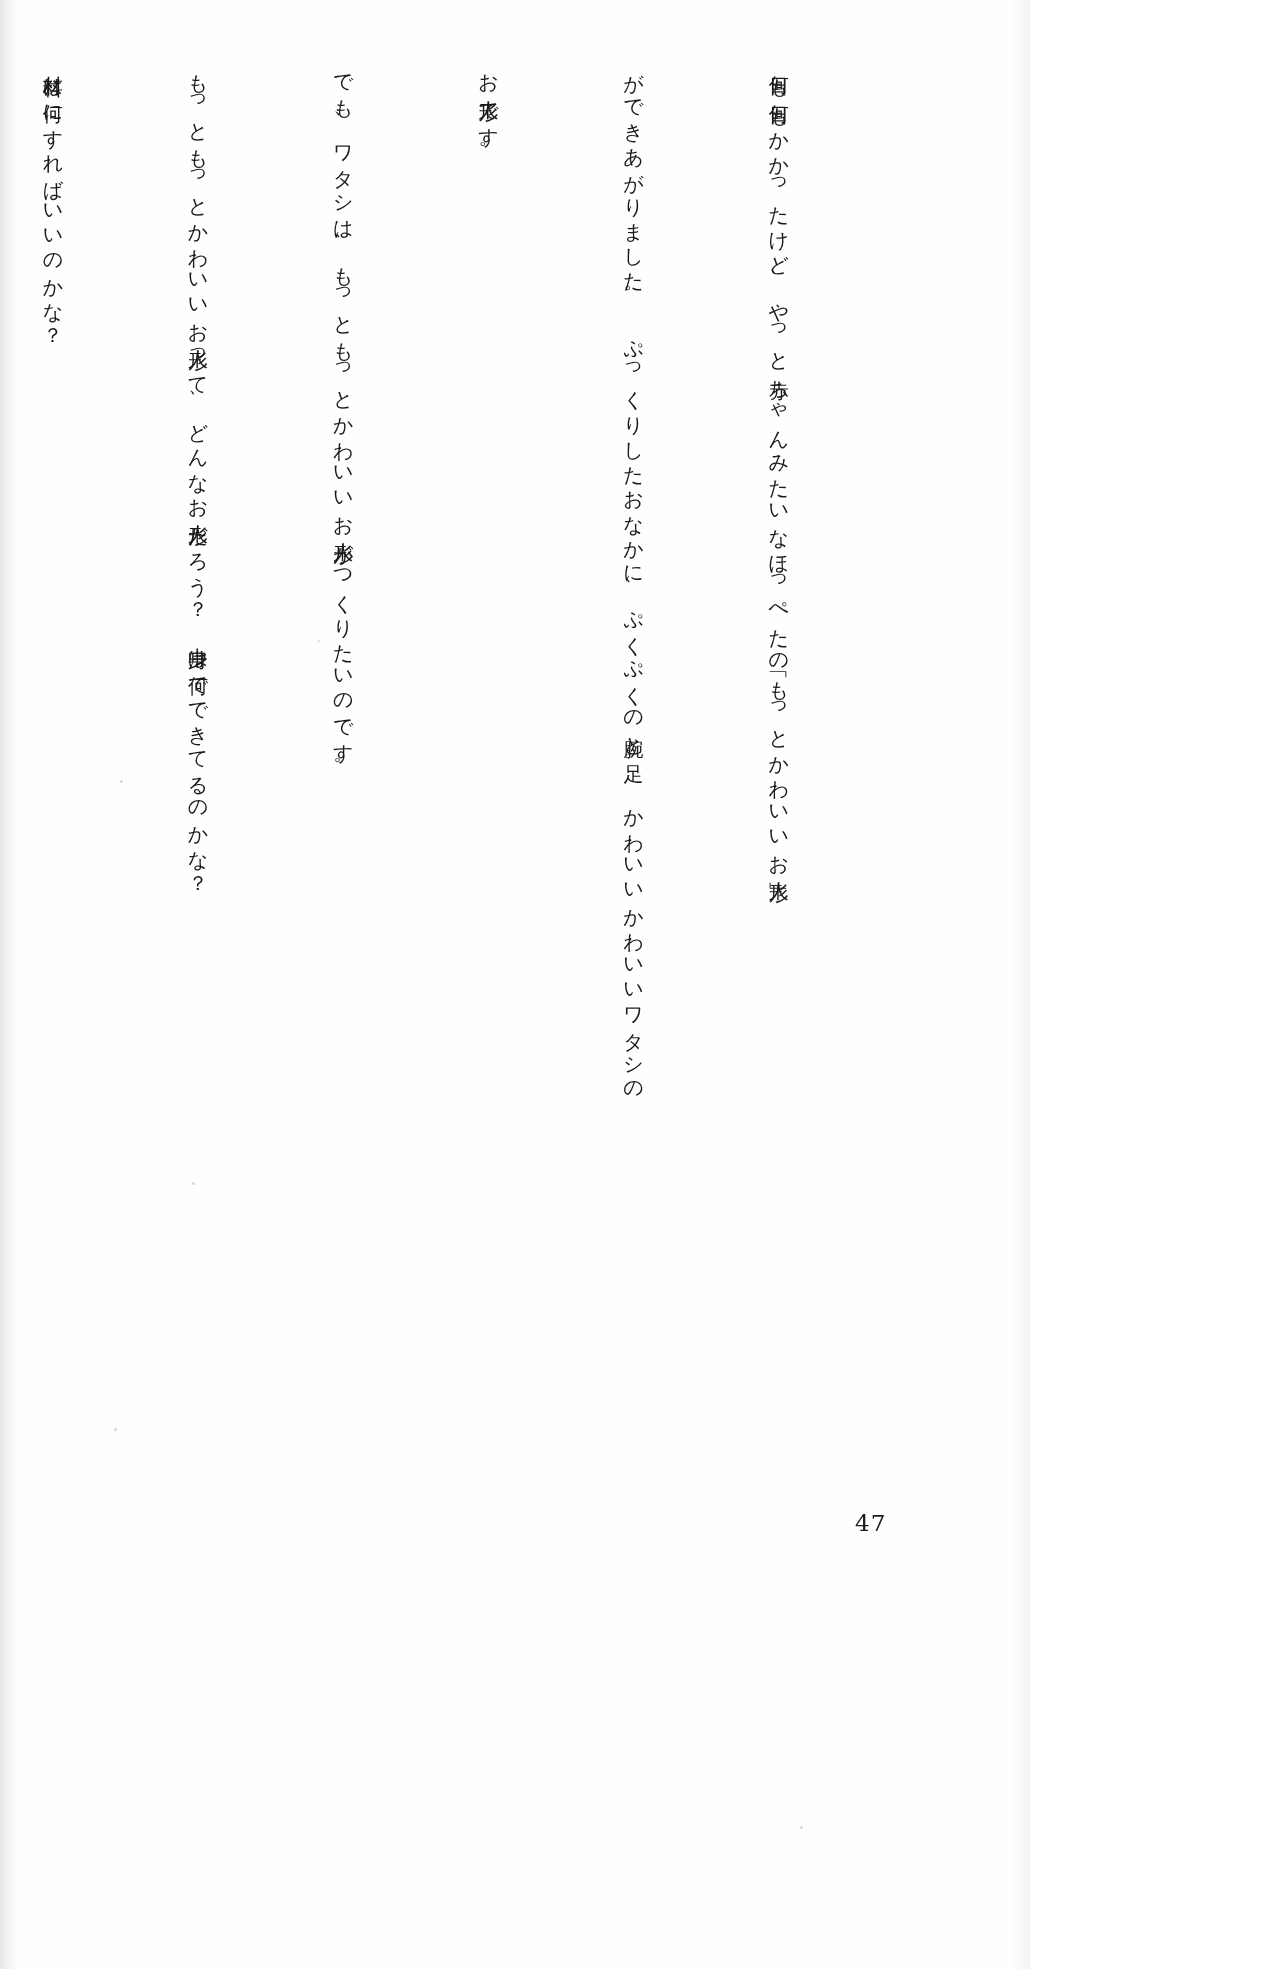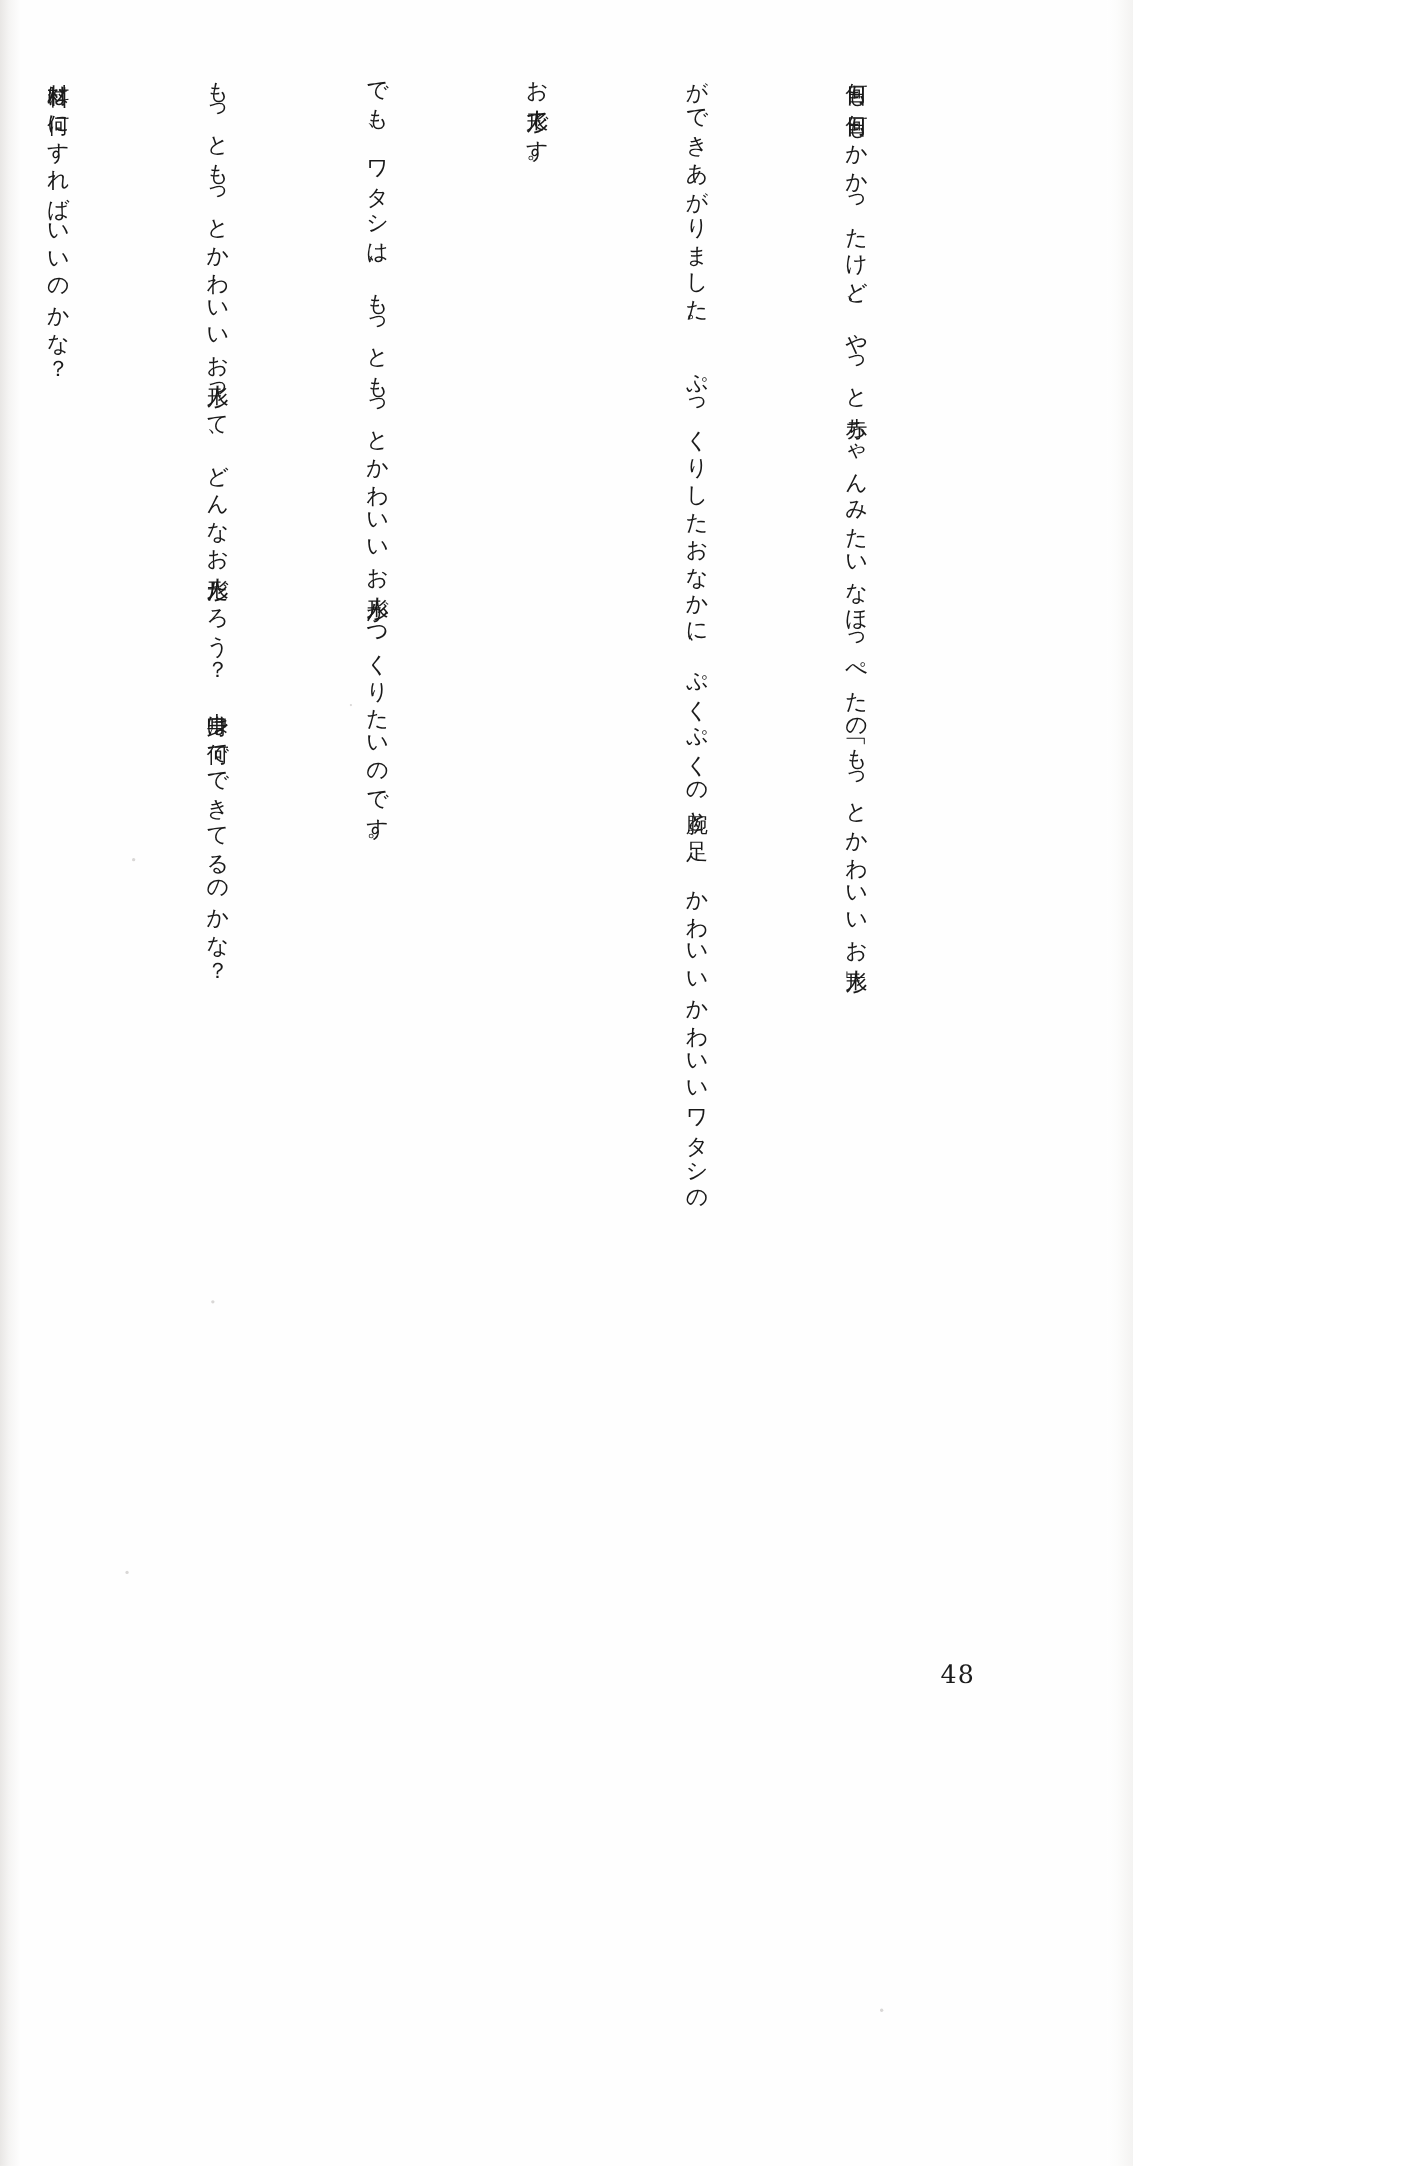--- a/index.html
+++ b/index.html
@@ -119,16 +119,16 @@
     <span class="para">材料は何にすればいいのかな？</span>
     
     
     
     
     
     
     
   </div>
 
-  <div class="page-number">48</div>
+  <div class="page-number">47</div>
 </div>
 
 <div class="outer-gutter"></div>
 
 </body></html>

